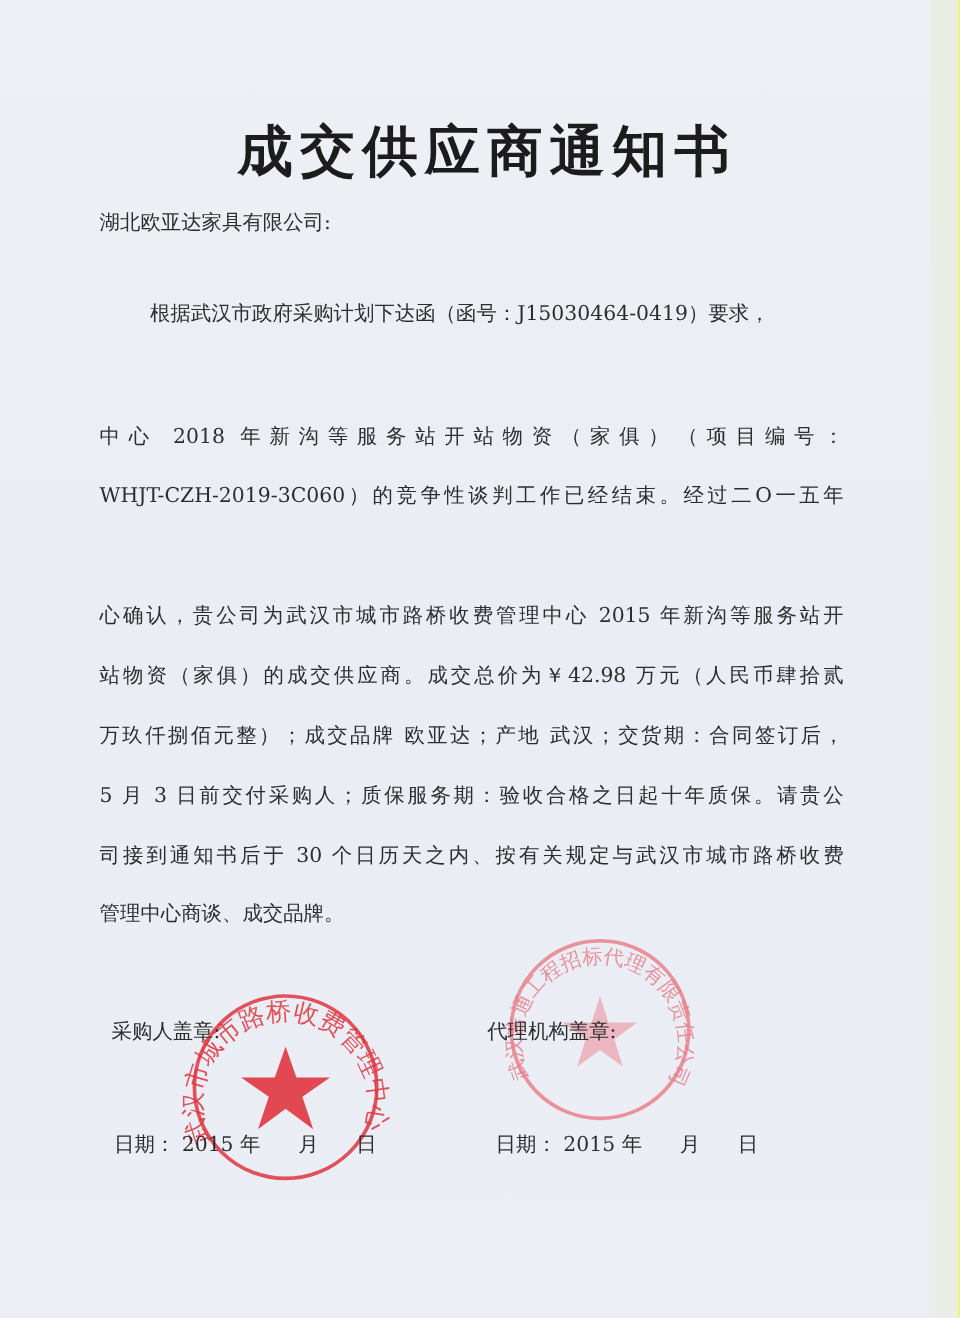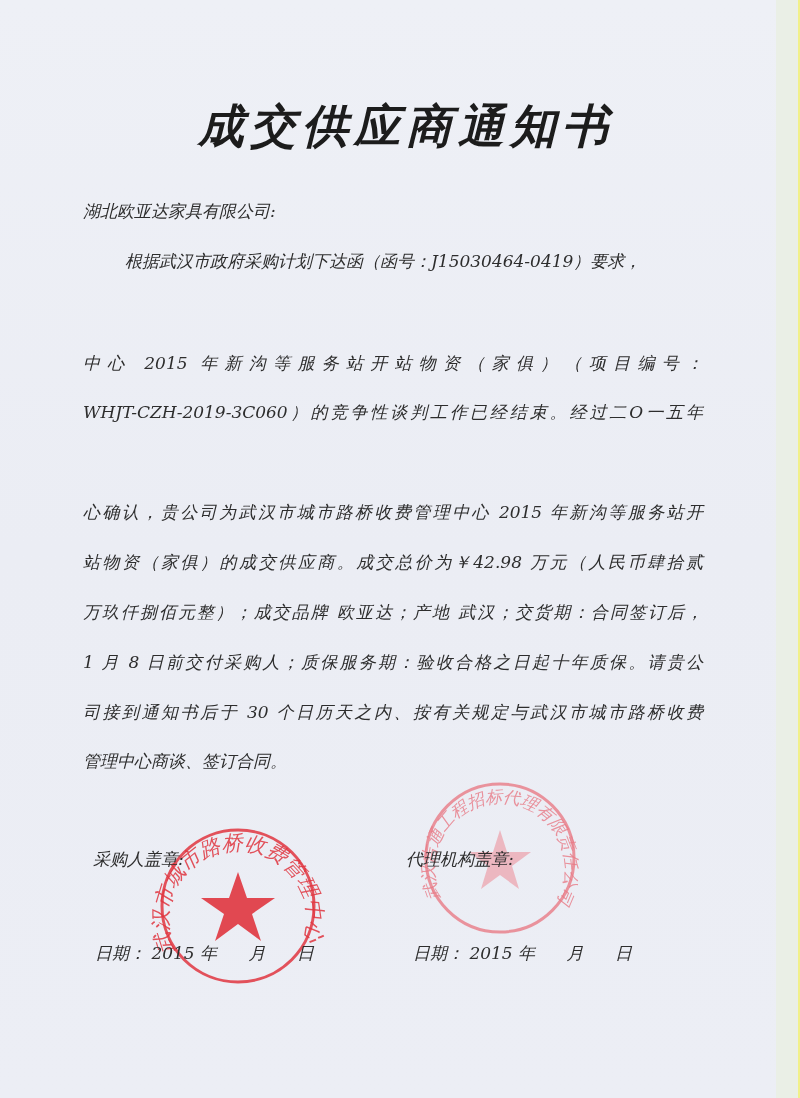--- a/index.html
+++ b/index.html
@@ -6,39 +6,38 @@
     body {
       width: 800px; height: 1098px; overflow: hidden;
       background: #eceef4;
       position: relative;
       font-family: "DejaVu Serif", "Liberation Serif", serif;
       color: #2a2a2a;
     }
     .page {
       position: absolute; left: 0; top: 0; width: 776px; height: 1098px;
       background: linear-gradient(180deg, #eef0f6 0%, #ebedf4 50%, #eceef5 100%);
-      font-style: italic;
     }
     .edge-strip {
       position: absolute; left: 776px; top: 0; width: 22px; height: 1098px;
       background: #eaefe6;
     }
     .edge-line {
       position: absolute; left: 798px; top: 0; width: 2px; height: 1098px;
       background: #f1f08a;
     }
     .title {
       position: absolute; left: 198px; top: 96px; width: 410px;
       font-size: 46px; font-weight: bold; letter-spacing: 6px;
       color: #1c1c1c;
       font-family: "DejaVu Serif", serif;
       white-space: nowrap;
     }
     .salutation {
-      position: absolute; left: 83px; top: 200px;
+      position: absolute; left: 83px; top: 174px;
       font-size: 17px; color: #2d2d2d; white-space: nowrap;
     }
     .line {
       position: absolute; left: 83px; font-size: 17px; color: #2d2d2d;
       white-space: nowrap; width: 620px;
     }
     .line.justify { text-align: justify; text-align-last: justify; }
     .sig-label {
       position: absolute; font-size: 17px; color: #2d2d2d; white-space: nowrap;
     }
@@ -52,28 +51,28 @@
 </head>
 <body>
 
 <div class="page">
 
   <div class="title">成交供应商通知书</div>
 
   <div class="salutation">湖北欧亚达家具有限公司:</div>
 
   <div class="line" style="left:125px; top:250px; width:578px;">根据武汉市政府采购计划下达函（函号：J15030464-0419）要求，</div>
-  <div class="line justify" style="top:352px;">中心 2015 年新沟等服务站开站物资（家俱）（项目编号：</div>
+  <div class="line justify" style="top:352px;">中心 2018 年新沟等服务站开站物资（家俱）（项目编号：</div>
   <div class="line justify" style="top:401px;">WHJT-CZH-2019-3C060）的竞争性谈判工作已经结束。经过二O一五年</div>
   <div class="line justify" style="top:501px;">心确认，贵公司为武汉市城市路桥收费管理中心 2015 年新沟等服务站开</div>
   <div class="line justify" style="top:551px;">站物资（家俱）的成交供应商。成交总价为￥42.98 万元（人民币肆拾贰</div>
   <div class="line justify" style="top:601px;">万玖仟捌佰元整）；成交品牌 欧亚达；产地 武汉；交货期：合同签订后，</div>
-  <div class="line justify" style="top:651px;">1 月 8 日前交付采购人；质保服务期：验收合格之日起十年质保。请贵公</div>
+  <div class="line justify" style="top:651px;">5 月 3 日前交付采购人；质保服务期：验收合格之日起十年质保。请贵公</div>
   <div class="line justify" style="top:701px;">司接到通知书后于 30 个日历天之内、按有关规定与武汉市城市路桥收费</div>
-  <div class="line" style="top:750px;">管理中心商谈、签订合同。</div>
+  <div class="line" style="top:750px;">管理中心商谈、成交品牌。</div>
 
   <svg class="stamp" style="left:138px; top:806px;" width="200" height="200" viewBox="0 0 200 200">
     <defs>
       <path id="arcA" d="M 40 150 A 70 70 0 1 1 160 150"></path>
     </defs>
     <circle cx="100" cy="100" r="76" fill="none" stroke="#e0353f" stroke-width="3" opacity="0.85"></circle>
     <polygon points="100,66 109,92 137,92 114,108 123,135 100,118 77,135 86,108 63,92 91,92" fill="#e0353f" opacity="0.9"></polygon>
     <text font-size="21" fill="#e0353f" opacity="0.85" font-family="DejaVu Sans, sans-serif">
       <textPath href="#arcA" startOffset="2%">武汉市城市路桥收费管理中心</textPath>
     </text>

